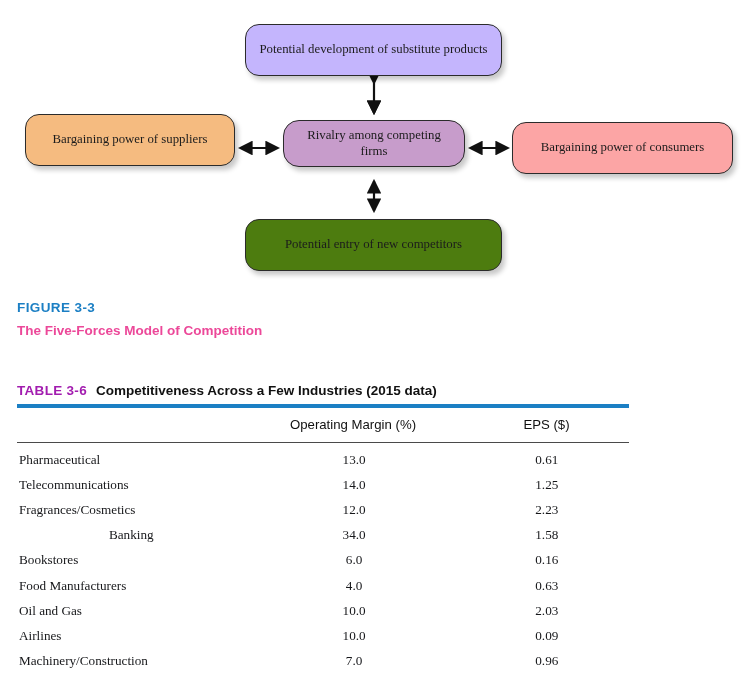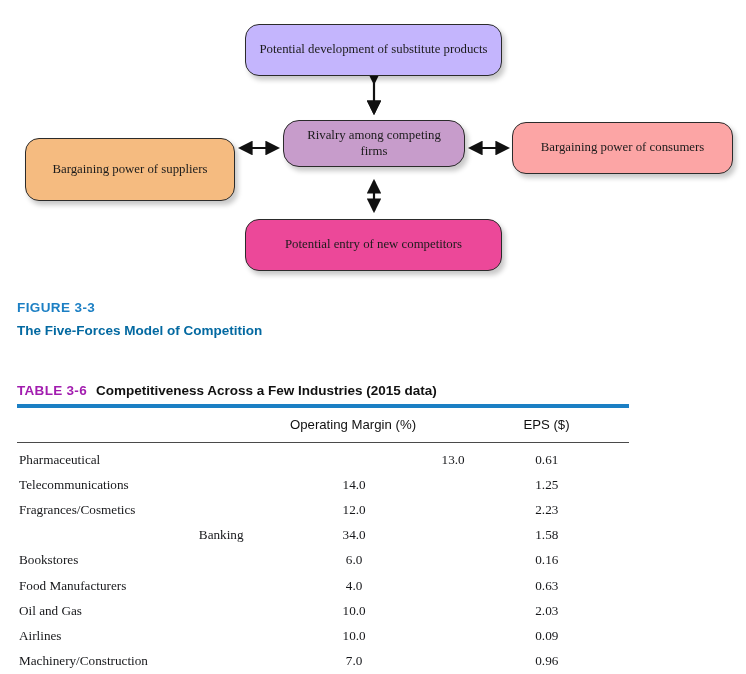--- a/index.html
+++ b/index.html
@@ -36,22 +36,22 @@
     line-height: 1.25;
     color: #1c1c1c;
     box-shadow: 3px 4px 5px rgba(0,0,0,0.22);
     padding: 2px 10px;
   }
   #node-substitutes {
     left: 245px; top: 24px;
     width: 257px; height: 52px;
   }
   #node-suppliers {
-    left: 25px; top: 138px;
-    width: 210px; height: 63px;
+    left: 25px; top: 114px;
+    width: 210px; height: 52px;
   }
   #node-rivalry {
     left: 283px; top: 120px;
     width: 182px; height: 47px;
     border-radius: 16px;
   }
   #node-consumers {
     left: 512px; top: 122px;
     width: 221px; height: 52px;
   }
@@ -75,21 +75,21 @@
     font-family: "Liberation Sans", sans-serif;
   }
   #figure-number {
     color: #1b7fc4;
     font-weight: bold;
     font-size: 13.5px;
     letter-spacing: 0.4px;
   }
   #figure-title {
     margin-top: 8px;
-    color: #0369a1;
+    color: #ec4899;
     font-weight: bold;
     font-size: 13.5px;
   }
 
   
   #table-block {
     position: absolute;
     left: 17px;
     top: 383px;
     width: 612px;
@@ -164,21 +164,21 @@
   </svg>
 
   <div class="node" id="node-substitutes" style="background: #c4b5fd;">Potential development of substitute products</div>
 
   <div class="node" id="node-suppliers" style="background: rgb(245, 187, 128);">Bargaining power of suppliers</div>
 
   <div class="node" id="node-rivalry" style="background: rgb(199, 156, 203);">Rivalry among competing firms</div>
 
   <div class="node" id="node-consumers" style="background: #fca5a5;">Bargaining power of consumers</div>
 
-  <div class="node" id="node-entrants" style="background: #ec4899;">Potential entry of new competitors</div>
+  <div class="node" id="node-entrants" style="background: #4d7c0f;">Potential entry of new competitors</div>
 </div>
 
 <div id="figure-caption">
   <div id="figure-number" style="color: rgb(27, 127, 196);">FIGURE 3-3</div>
   <div id="figure-title">The Five-Forces Model of Competition</div>
 </div>
 
 <div id="table-block">
   <div id="table-caption">
     <span id="table-number" style="color: #a21caf;">TABLE 3-6</span><span id="table-title">Competitiveness Across a Few Industries (2015 data)</span>
@@ -195,35 +195,35 @@
       </tr>
     </thead>
   </table>
 
   <div class="rule-thin"></div>
 
   <table id="industry-table-body" class="" style="width:100%;border-collapse:collapse;font-family:'Liberation Serif',serif;font-size:13.2px;color:#16171a;">
     <tbody id="rows">
         <tr>
           <td class="industry" style="width: 225px; text-align: left; padding: 9px 0px 4.6px 2px;">Pharmaceutical</td>
-          <td style="width: 222px; text-align: right; padding: 9px 0px 4.6px;">13.0</td>
+          <td style="width: 222px; text-align: center; padding: 9px 0px 4.6px;">13.0</td>
           <td style="width: 165px; text-align: center; padding: 9px 0px 4.6px;">0.61</td>
         </tr>
         <tr>
           <td class="industry" style="width: 225px; text-align: left; padding: 4.6px 0px 4.6px 2px;">Telecommunications</td>
           <td style="width: 222px; text-align: center; padding: 4.6px 0px;">14.0</td>
           <td style="width: 165px; text-align: center; padding: 4.6px 0px;">1.25</td>
         </tr>
         <tr>
           <td class="industry" style="width: 225px; text-align: left; padding: 4.6px 0px 4.6px 2px;">Fragrances/Cosmetics</td>
           <td style="width: 222px; text-align: center; padding: 4.6px 0px;">12.0</td>
           <td style="width: 165px; text-align: center; padding: 4.6px 0px;">2.23</td>
         </tr>
         <tr>
-          <td class="industry" style="width: 225px; text-align: right; padding: 4.6px 0px 4.6px 2px;">Banking</td>
+          <td class="industry" style="width: 225px; text-align: center; padding: 4.6px 0px 4.6px 2px;">Banking</td>
           <td style="width: 222px; text-align: center; padding: 4.6px 0px;">34.0</td>
           <td style="width: 165px; text-align: center; padding: 4.6px 0px;">1.58</td>
         </tr>
         <tr>
           <td class="industry" style="width: 225px; text-align: left; padding: 4.6px 0px 4.6px 2px;">Bookstores</td>
           <td style="width: 222px; text-align: center; padding: 4.6px 0px;">6.0</td>
           <td style="width: 165px; text-align: center; padding: 4.6px 0px;">0.16</td>
         </tr>
         <tr>
           <td class="industry" style="width: 225px; text-align: left; padding: 4.6px 0px 4.6px 2px;">Food Manufacturers</td>

